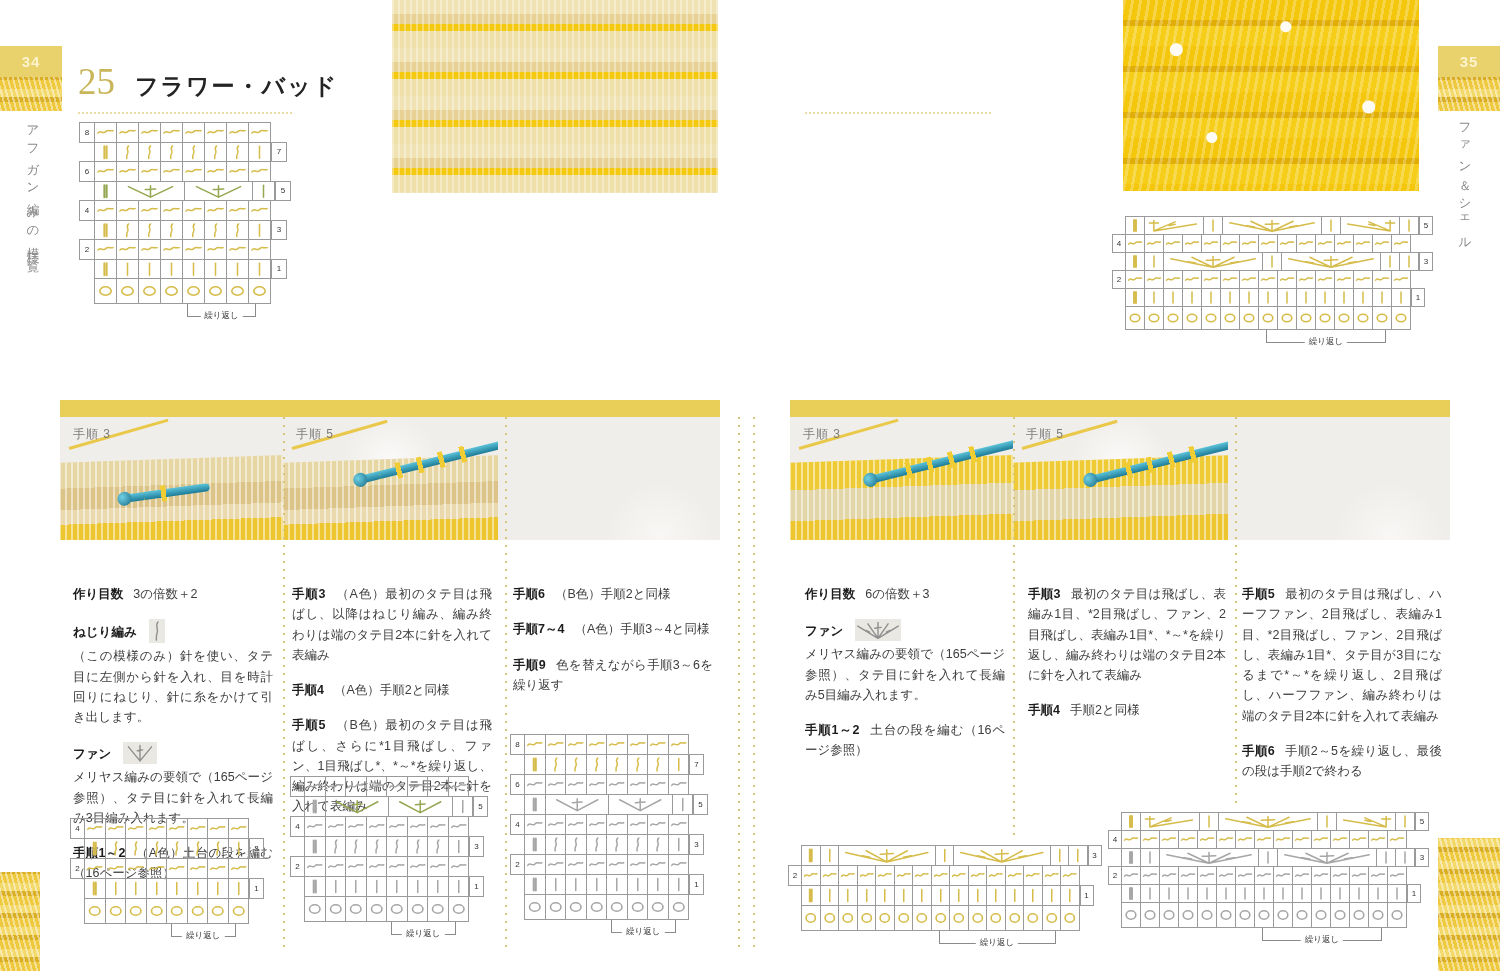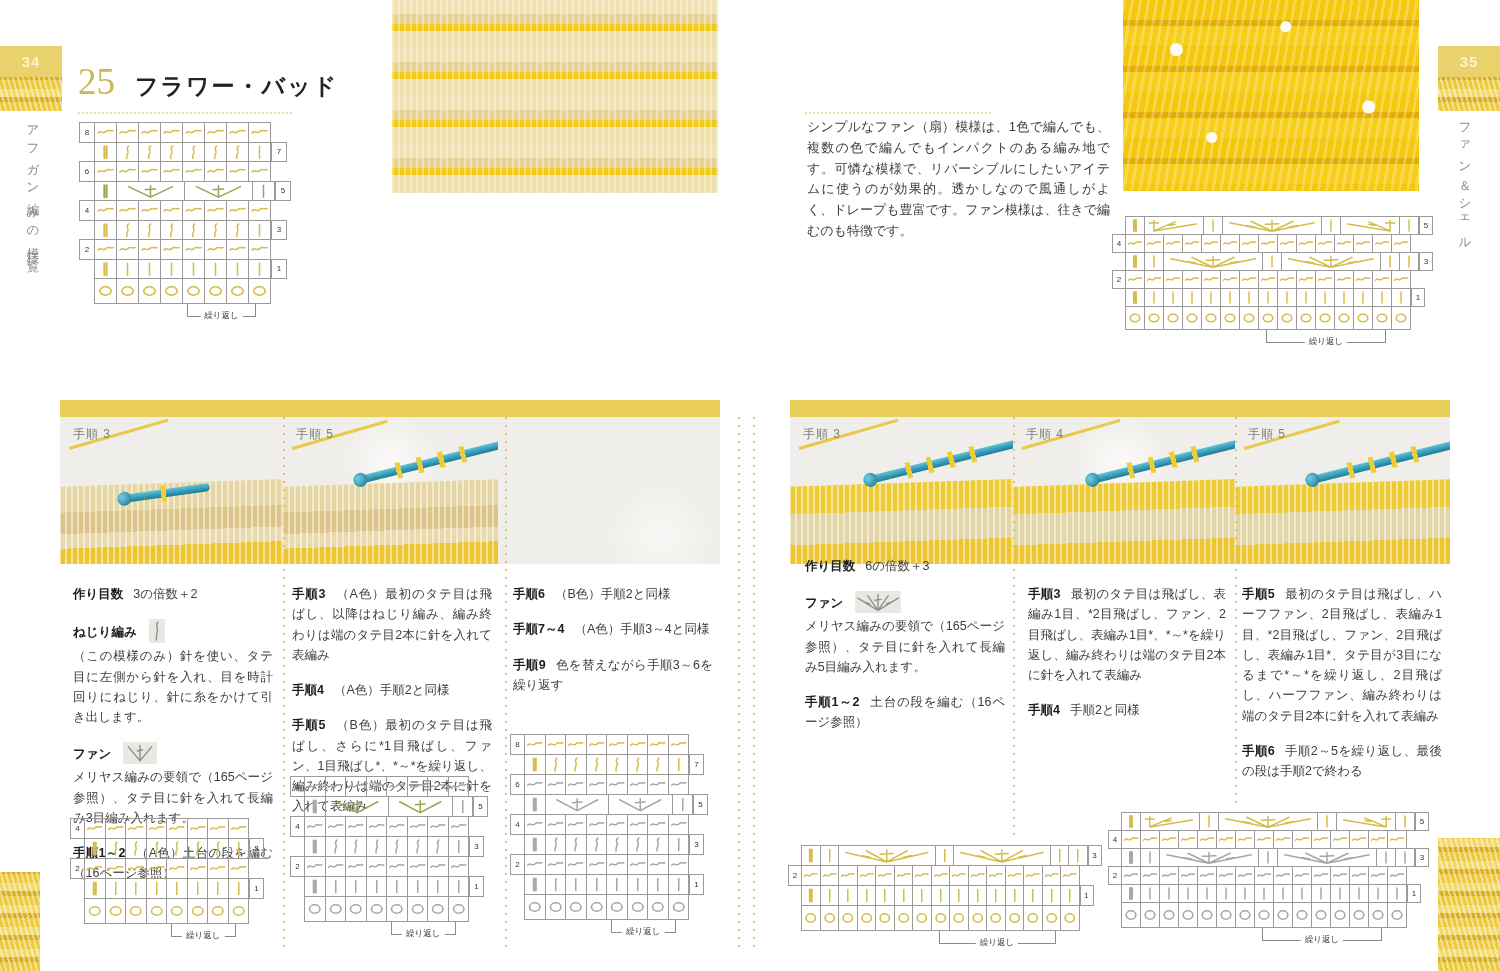--- a/index.html
+++ b/index.html
@@ -25,21 +25,21 @@
      repeating-linear-gradient(180deg,#f1e2b4 0 14px,#e7d193 14px 24px,#f5c90f 24px 31px,#efdfa8 31px 48px);}
   .swatch-r{background:
      radial-gradient(circle 9px at 18% 26%,#fdfbf4 0 6px,rgba(253,251,244,0) 7px),
      radial-gradient(circle 9px at 55% 14%,#fdfbf4 0 5px,rgba(253,251,244,0) 6px),
      radial-gradient(circle 10px at 83% 56%,#fdfbf4 0 6px,rgba(253,251,244,0) 7px),
      radial-gradient(circle 9px at 30% 72%,#fdfbf4 0 5px,rgba(253,251,244,0) 6px),
      repeating-linear-gradient(100deg,rgba(255,255,255,.25) 0 3px,rgba(0,0,0,0) 3px 8px),
      repeating-linear-gradient(180deg,#f4c70d 0 20px,#e0ae06 20px 26px,#f6cd18 26px 46px);}
   
   .band{position:absolute;height:17px;background:#e9ce58;}
-  .strip{position:absolute;height:147px;display:flex;overflow:hidden;background:
+  .strip{position:absolute;height:123px;display:flex;overflow:hidden;background:
      radial-gradient(circle 70px at 330px 45px,rgba(255,255,255,.7),rgba(255,255,255,0) 70%),
      radial-gradient(circle 80px at 600px 120px,rgba(255,255,255,.55),rgba(255,255,255,0) 70%),
      radial-gradient(circle 60px at 120px 110px,rgba(255,255,255,.5),rgba(255,255,255,0) 70%),
      #f0eeea; text-decoration: underline;}
   .sphoto{position:relative;height:100%;overflow:hidden;}
   .scap{position:absolute;top:9px;left:13px;font-size:12px;color:#7d7d7d;letter-spacing:1px;z-index:3;}
   .fab{position:absolute;left:-6px;right:-6px;bottom:-5px;height:86px;transform:rotate(-2deg);background:
      repeating-linear-gradient(92deg,rgba(255,255,255,.5) 0 2px,rgba(255,255,255,0) 2px 6px),
      linear-gradient(180deg,#e6d6a4 0 30%,#dcc488 30% 55%,#e9d9ad 55% 72%,#edc52e 72% 100%);}
   .fab-y{background:
@@ -1875,21 +1875,20 @@
   <div class="tab" style="left:1438px;top:46px">
     <span>35</span>
   </div>
   <div class="yarn" style="left:1438px;top:77px;width:62px;height:34px"></div>
   <div class="yarn" style="left:1438px;top:838px;width:62px;height:133px"></div>
   <div class="vtext" style="left:1456px;top:114px;height:160px">ファン＆シェル</div>
 
   <div class="hrule" style="left:805px;top:112px;width:186px"></div>
 
   <div class="swatch swatch-r" style="left:1123px;top:0;width:296px;height:191px"></div>
-  <div class="intro" style="left:807px;top:117px;width:303px">シンプルなファン（扇）模様は、1色で編んでも、複数の色で編んでもインパクトのある編み地です。可憐な模様で、リバーシブルにしたいアイテムに使うのが効果的。透かしなので風通しがよく、ドレープも豊富です。ファン模様は、往きで編むのも特徴です。</div>
 
   <div class="chart" id="c-p26main" style="left:1112px;top:216px">
       <div class="crow" style="height: 19px;">
         <div class="cspace" style="width: 14px;"></div>
         <div class="ccell" style="width: 20px;">
           <svg viewBox="0 0 100 100" preserveAspectRatio="none">
             <g fill="none" stroke="#d6bc4a" stroke-width="2px" stroke-linecap="round">
               <path d="M44 14 L44 86 M56 14 L56 86"></path>
             </g>
           </svg>
@@ -2432,35 +2431,29 @@
     </div>
 
   <div class="band" style="left:790px;top:400px;width:660px"></div>
   <div class="strip" id="strip-r" style="left:790px;top:417px;width:660px">
       <div class="sphoto" style="width: 223px;">
         <div class="scap">手順 3</div>
         <div class="fab fab-y"></div>
         <div class="strand" style="width: 46%; left: 4%; top: 30px; transform: rotate(-16deg);"></div>
         <div class="hook" style="width: 160px; top: 40px; left: 34%; transform: rotate(-14deg);"></div>
       </div>
-      <div class="sphoto" style="width: 222px;">
-        <div class="scap">手順 4</div>
-        <div class="fab fab-y"></div>
-        <div class="strand" style="width: 46%; left: 4%; top: 30px; transform: rotate(-16deg);"></div>
-        <div class="hook" style="width: 160px; top: 40px; left: 34%; transform: rotate(-14deg);"></div>
-      </div>
       <div class="sphoto" style="width: 215px;">
         <div class="scap">手順 5</div>
         <div class="fab fab-y"></div>
         <div class="strand" style="width: 46%; left: 4%; top: 30px; transform: rotate(-16deg);"></div>
         <div class="hook" style="width: 160px; top: 40px; left: 34%; transform: rotate(-14deg);"></div>
       </div>
     </div>
 
-  <div class="icol" id="col-r1" style="left:805px;top:556px;width:200px">
+  <div class="icol" id="col-r1" style="left:805px;top:584px;width:200px">
       <div class="iblock"><span class="ilabel">作り目数</span><span class="itext">6の倍数＋3</span></div>
       <div class="iblock"><span class="ilabel">ファン</span><span class="sicon" style="width: 46px; height: 22px;"><svg viewBox="0 0 100 100" preserveAspectRatio="none" width="46" height="22">
             <g fill="none" stroke="#8f8f8f" stroke-width="1.4px" stroke-linecap="round">
               <path d="M50 88 L6 32 M50 88 L28 22 M50 88 L50 16 M50 88 L72 22 M50 88 L94 32 M43 42 L57 38 M24 52 L32 60 M68 60 L76 52"></path>
             </g>
           </svg></span><br><span class="itext">メリヤス編みの要領で（165ページ参照）、タテ目に針を入れて長編み5目編み入れます。</span></div>
       <div class="iblock"><span class="ilabel">手順1～2</span><span class="itext">土台の段を編む（16ページ参照）</span></div>
     </div>
   <div class="icol" id="col-r2" style="left:1028px;top:584px;width:198px">
       <div class="iblock"><span class="ilabel">手順3</span><span class="itext">最初のタテ目は飛ばし、表編み1目、*2目飛ばし、ファン、2目飛ばし、表編み1目*、*～*を繰り返し、編み終わりは端のタテ目2本に針を入れて表編み</span></div>

